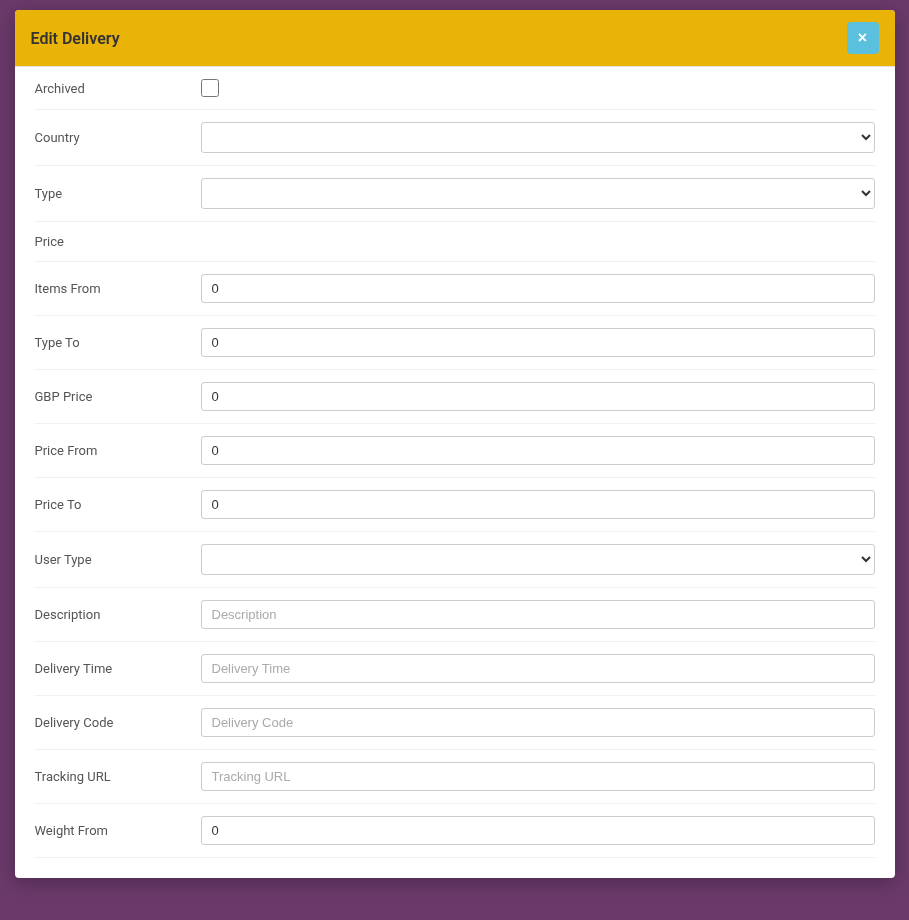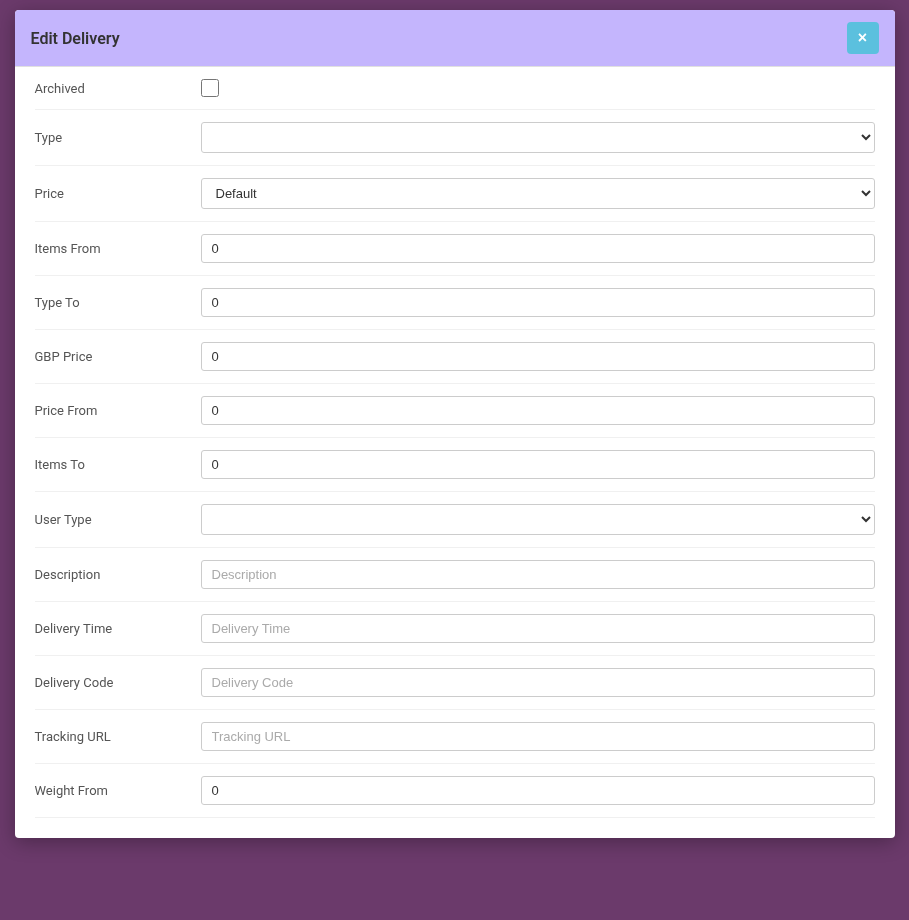--- a/index.html
+++ b/index.html
@@ -27,21 +27,21 @@
       box-shadow: 0 4px 20px rgba(0,0,0,0.3);
       overflow: hidden;
     }
 
     .modal-header {
       display: flex;
       align-items: center;
       justify-content: space-between;
       padding: 12px 16px;
       border-bottom: 1px solid #e0e0e0;
-      background: #c4b5fd;
+      background: #eab308;
     }
 
     .modal-title {
       font-size: 16px;
       font-weight: 600;
       color: #333;
     }
 
     .close-btn {
       background: #5bc0de;
@@ -120,33 +120,36 @@
   </div>
   <div class="modal-body">
 
     <div class="form-row">
       <label class="form-label">Archived</label>
       <div class="checkbox-wrapper">
         <input type="checkbox" style="">
       </div>
     </div>
 
+    <div class="form-row">
+      <label class="form-label">Country</label>
+      <select class="form-control">
+        <option value=""></option>
+      </select>
+    </div>
 
     <div class="form-row">
       <label class="form-label">Type</label>
       <select class="form-control">
         <option value=""></option>
       </select>
     </div>
 
     <div class="form-row">
       <label class="form-label">Price</label>
-      <select class="form-control">
-        <option value="Default" selected="">Default</option>
-      </select>
     </div>
 
     <div class="form-row">
       <label class="form-label">Items From</label>
       <input type="number" class="form-control" value="0" style="">
     </div>
 
     <div class="form-row">
       <label class="form-label">Type To</label>
       <input type="number" class="form-control" value="0" style="">
@@ -156,21 +159,21 @@
       <label class="form-label">GBP Price</label>
       <input type="number" class="form-control" value="0" style="">
     </div>
 
     <div class="form-row">
       <label class="form-label">Price From</label>
       <input type="number" class="form-control" value="0" style="">
     </div>
 
     <div class="form-row">
-      <label class="form-label">Items To</label>
+      <label class="form-label">Price To</label>
       <input type="number" class="form-control" value="0" style="">
     </div>
 
     <div class="form-row">
       <label class="form-label">User Type</label>
       <select class="form-control">
         <option value=""></option>
       </select>
     </div>
 

